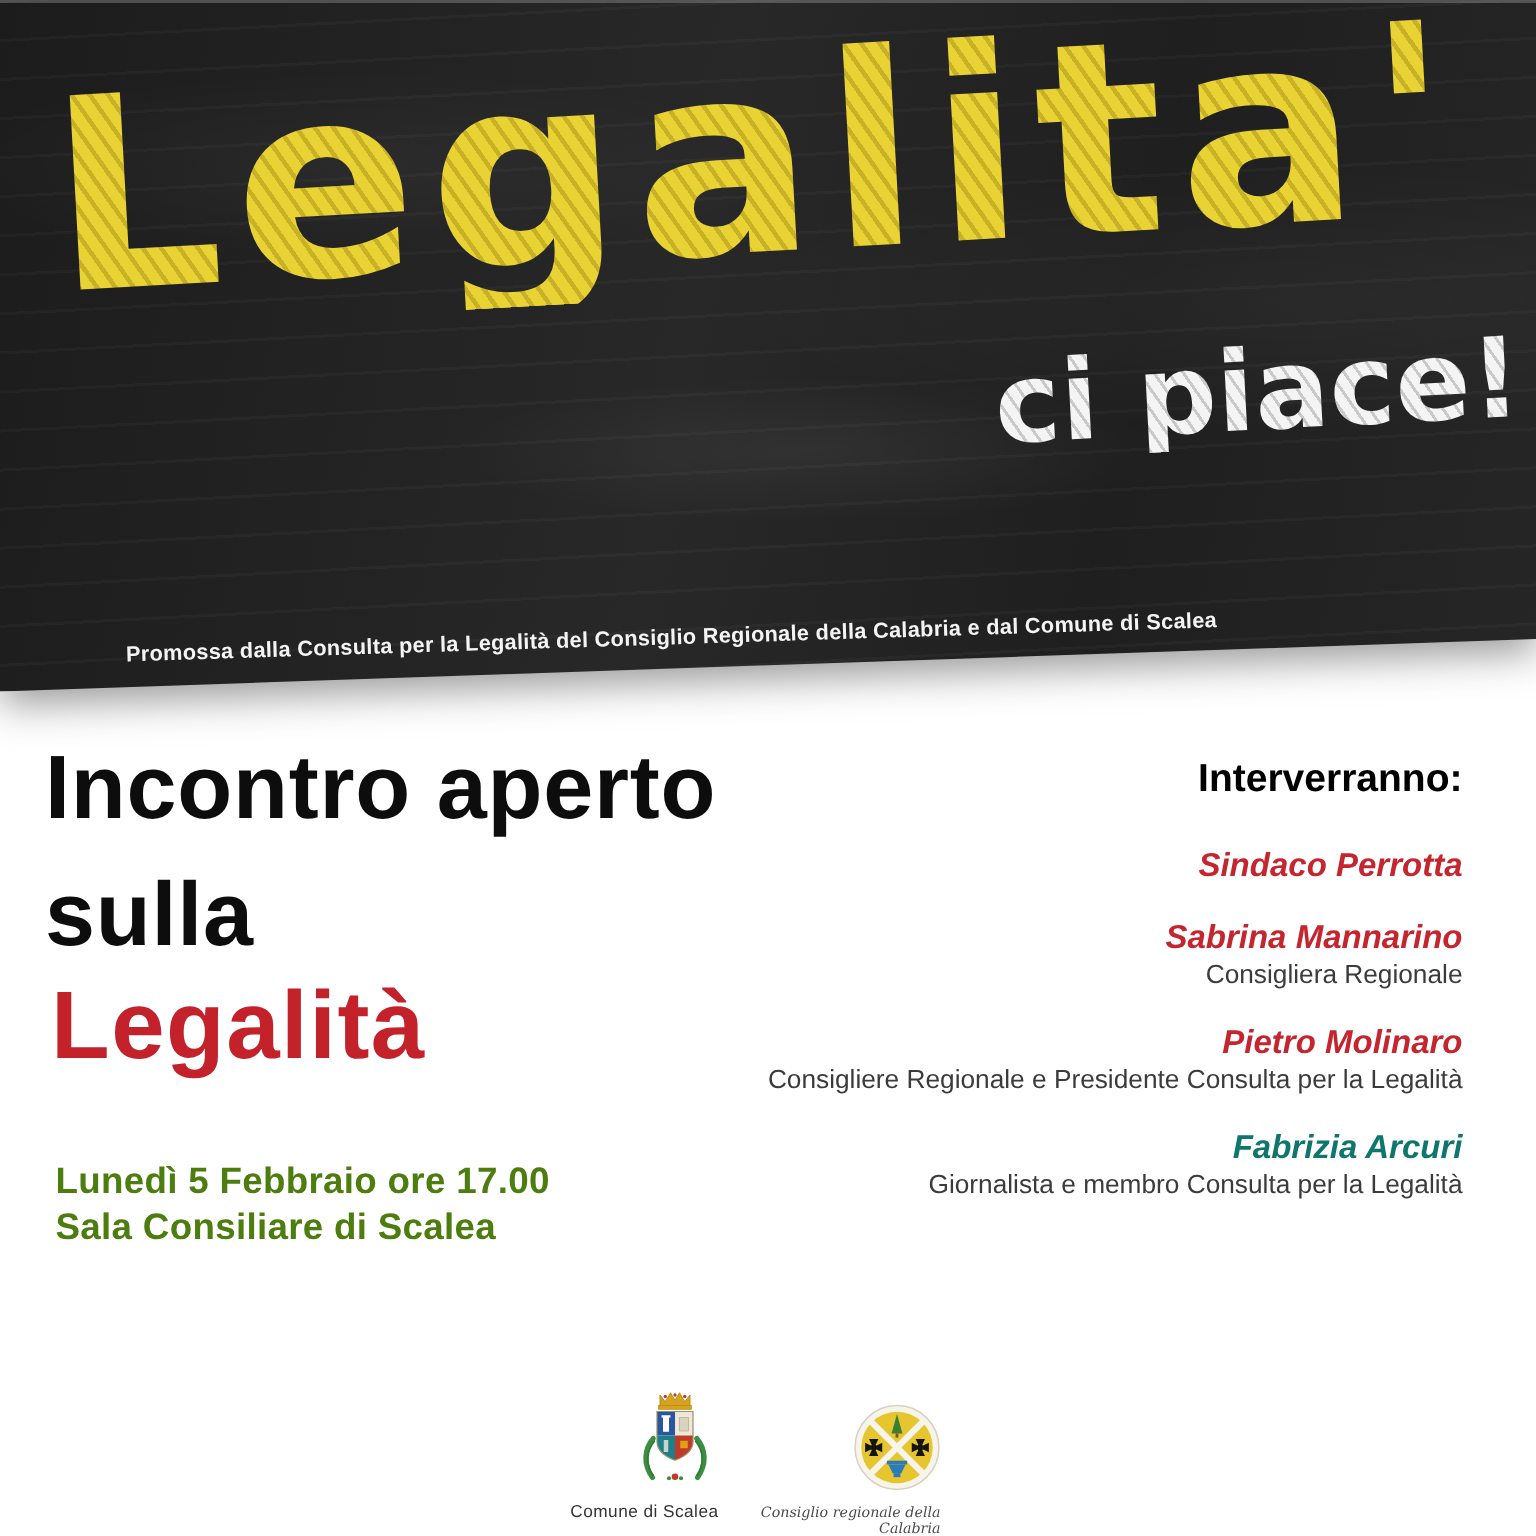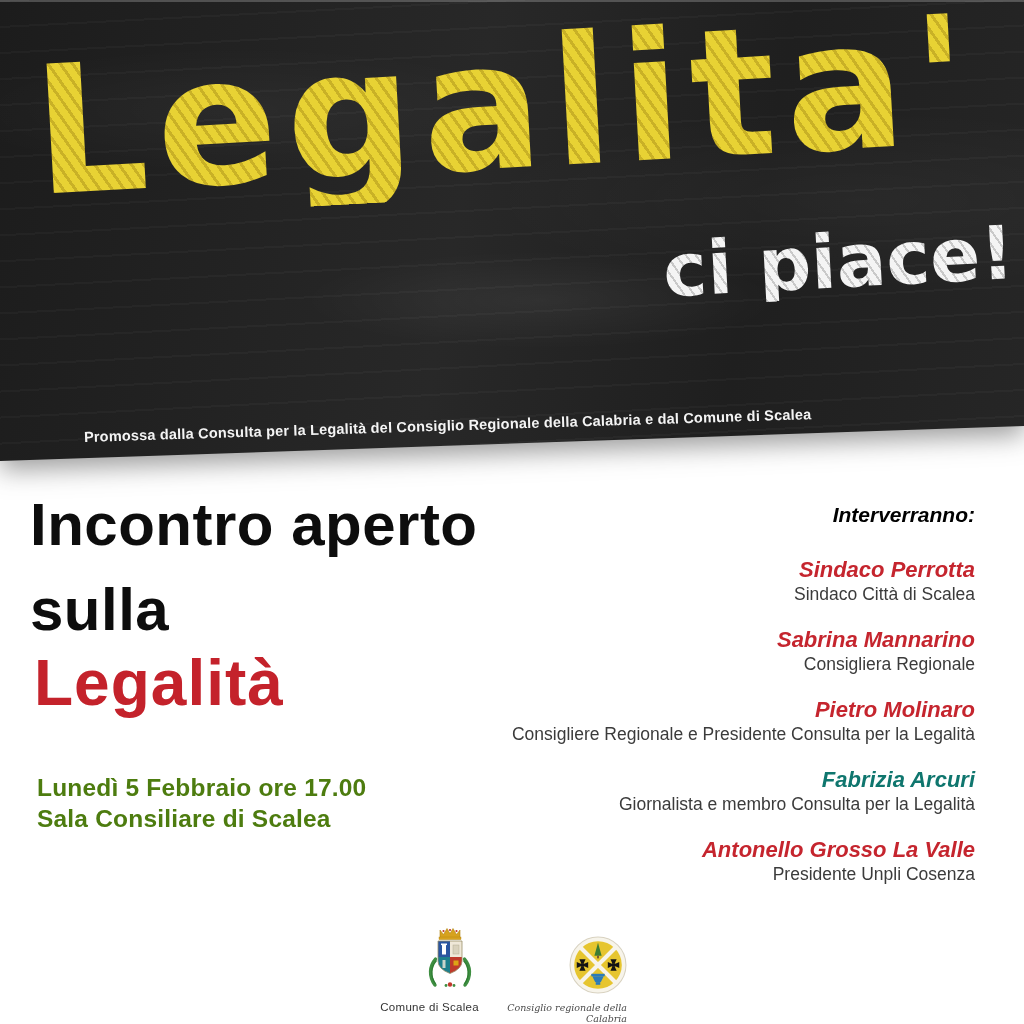--- a/index.html
+++ b/index.html
@@ -49,21 +49,21 @@
   .headline-accent{
     position:absolute;left:34px;top:651px;
     font-size:64px;font-weight:800;letter-spacing:1px;line-height:1;
   }
   .event-when{
     position:absolute;left:37px;top:772px;
     font-size:24.5px;font-weight:700;color:#4d7c0f;line-height:31px;letter-spacing:.2px;
   }
   
   .speakers{position:absolute;right:49px;top:503px;width:560px;text-align:right;}
-  .speakers-heading{font-size:21px;font-weight:700;font-style:italic;color:#000;margin:0 0 30px 0;}
+  .speakers-heading{font-size:26px;font-weight:700;color:#000;margin:0 0 30px 0;}
   .speaker{margin:0 0 22px 0;}
   .speaker .name{font-size:22px;font-weight:700;font-style:italic;line-height:26px;}
   .speaker .role{font-size:17.5px;color:#3b3b3b;line-height:22px;}
   
   .logo-block{position:absolute;text-align:right;}
   .logo-scalea{left:377px;top:925px;width:102px;}
   .logo-calabria{left:499px;top:936px;width:128px;}
   .logo-caption-sans{margin-top:6px;font-size:11.5px;color:#333;letter-spacing:.3px;}
   .logo-caption-script{margin-top:4px;font-family:"DejaVu Serif","Liberation Serif",serif;
     font-style:italic;font-size:9.5px;color:#4a4a4a;}
@@ -89,37 +89,32 @@
   <div class="event-when">
     <div>Lunedì 5 Febbraio ore 17.00</div>
     <div>Sala Consiliare di Scalea</div>
   </div>
 
   <div class="speakers">
     <p class="speakers-heading">Interverranno:</p>
 
     <div class="speaker">
       <div class="name" style="color:#c5252e">Sindaco Perrotta</div>
-      <div class="role">Sindaco Città di Scalea</div>
     </div>
     <div class="speaker">
       <div class="name" style="color:#c5252e">Sabrina Mannarino</div>
       <div class="role">Consigliera Regionale</div>
     </div>
     <div class="speaker">
       <div class="name" style="color:#c5252e">Pietro Molinaro</div>
       <div class="role">Consigliere Regionale e Presidente Consulta per la Legalità</div>
     </div>
     <div class="speaker">
       <div class="name" style="color:#0f766e">Fabrizia Arcuri</div>
       <div class="role">Giornalista e membro Consulta per la Legalità</div>
-    </div>
-    <div class="speaker">
-      <div class="name" style="color:#c5252e">Antonello Grosso La Valle</div>
-      <div class="role">Presidente Unpli Cosenza</div>
     </div>
   </div>
 
   <div class="logo-block logo-scalea">
     <svg width="58" height="66" viewBox="0 0 56 66">
 
       <polygon points="18,13 18,5 21.5,9.5 25,3.5 28,8.5 31,3.5 34.5,9.5 38,5 38,13" fill="#d7a21e" stroke="#b08414" stroke-width="0.6"></polygon>
       <circle cx="21.5" cy="6" r="1.1" fill="#c0392b"></circle>
       <circle cx="28" cy="5" r="1.1" fill="#c0392b"></circle>
       <circle cx="34.5" cy="6" r="1.1" fill="#c0392b"></circle>

